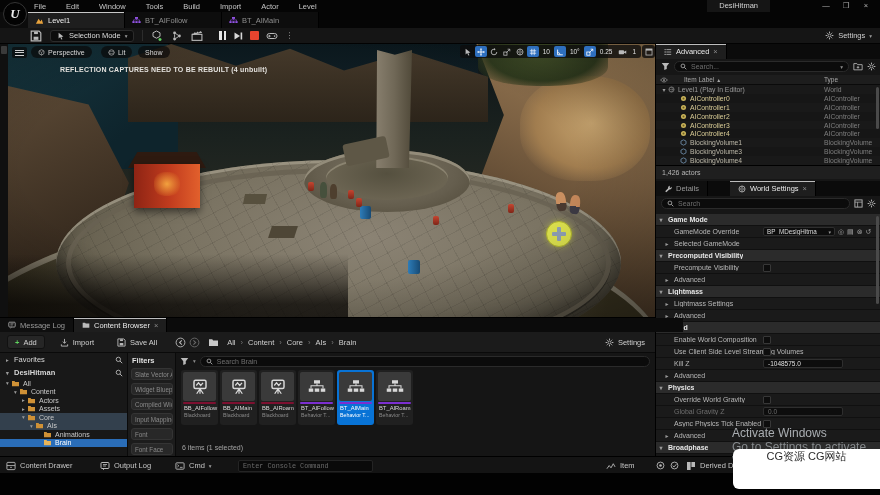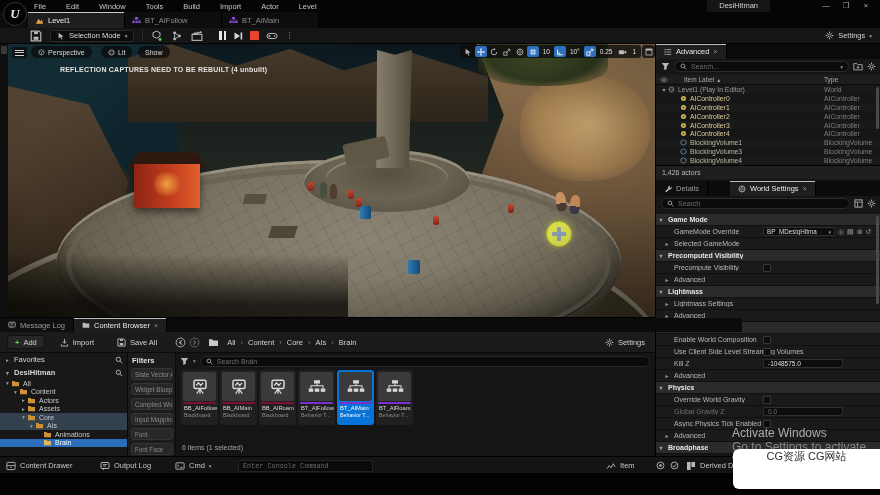--- a/index.html
+++ b/index.html
@@ -68,21 +68,21 @@
 .ws-label{padding-left:2px;white-space:nowrap;overflow:hidden}
 .ws-ctrl{position:absolute;left:107px;display:flex;align-items:center;gap:3px}
 .cb{width:8px;height:8px;background:#0d0d0d;border:1px solid #373737;border-radius:1px}
 .tin{height:9px;background:#0d0d0d;border:1px solid #2e2e2e;border-radius:2px;font-size:6.5px;color:#e0e0e0;display:flex;align-items:center;padding:0 4px}
 .tin.dis{color:#6e6e6e}
 .dd{height:9px;background:#0d0d0d;border:1px solid #2e2e2e;border-radius:2px;font-size:6.3px;color:#dcdcdc;display:flex;align-items:center;gap:3px;padding:0 3px}
 .mini-ic{font-size:7px;color:#9f9f9f;line-height:9px}
 .vscroll{position:absolute;width:3px;background:#4a4a4a;border-radius:2px;right:1px}
 
 #bottompanel{position:absolute;left:0;top:317px;width:655px;height:139px;background:#161616;border-top:1px solid #000;z-index:15}
-#cb-tabbar{position:absolute;left:0;top:0;width:742px;height:14px;background:#0b0b0b;display:flex}
+#cb-tabbar{position:absolute;left:0;top:0;width:683px;height:14px;background:#0b0b0b;display:flex}
 #cb-toolbar{position:absolute;left:0;top:14px;width:655px;height:21px;background:#1b1b1b;border-bottom:1px solid #0a0a0a;display:flex;align-items:center;font-size:7.5px;color:#d0d0d0}
 .cbtn{height:14px;display:flex;align-items:center;gap:4px;background:#262626;border:1px solid #111;border-radius:3px;padding:0 7px;margin-left:7px}
 .crumb{display:flex;align-items:center;gap:5px;margin-left:8px;font-size:7.5px;color:#cfcfcf}
 .crumb .sep{color:#7a7a7a}
 #cb-left{position:absolute;left:0;top:35px;width:128px;height:104px;background:#181818;border-right:1px solid #0a0a0a;overflow:hidden}
 .cb-head{height:13px;display:flex;align-items:center;font-size:7.5px;color:#d6d6d6;padding:0 4px;gap:3px}
 .cb-head .sp{flex:1}
 .tree-row{height:8.5px;display:flex;align-items:center;font-size:7px;color:#c9c9c9;white-space:nowrap}
 .tree-row.hl{background:#33404d}
 .tree-row.sel{background:#2a6db8;color:#fff}

